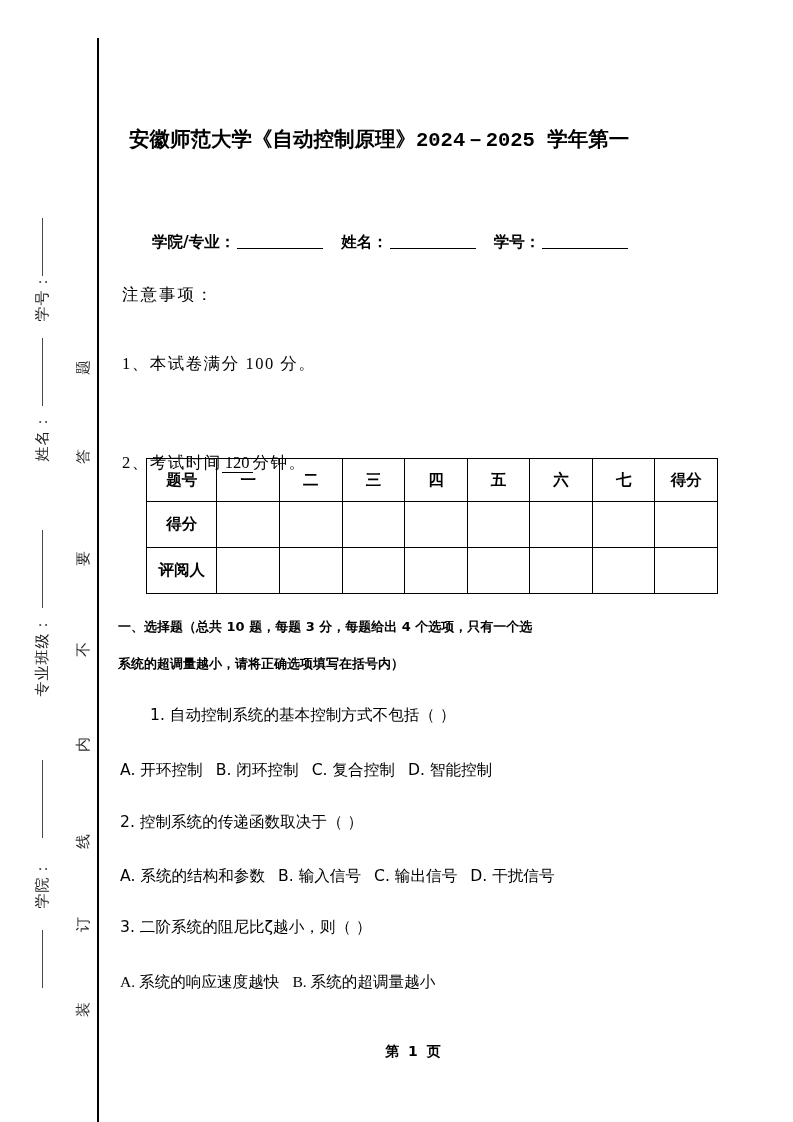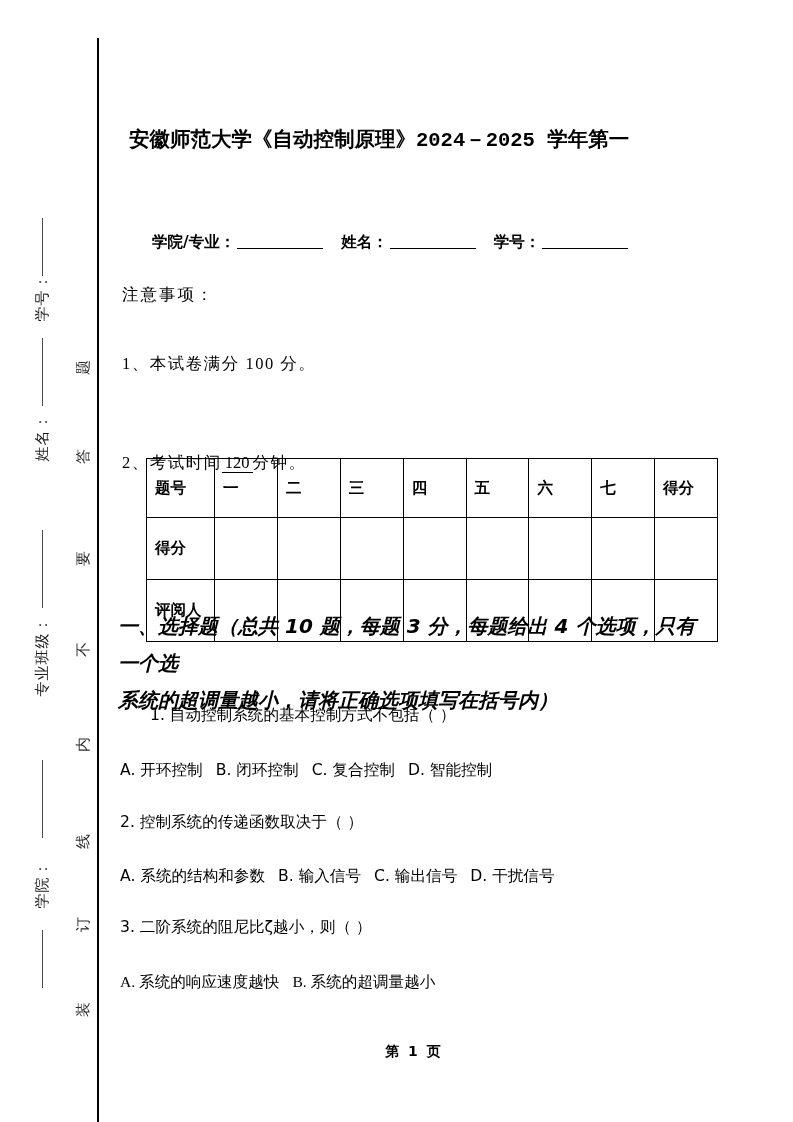--- a/index.html
+++ b/index.html
@@ -128,44 +128,43 @@
   
   #score-table {
     position: absolute;
     left: 28px;
     top: 458px;
     border-collapse: collapse;
     table-layout: fixed;
   }
   #score-table td {
     border: 1.7px solid #000;
-    text-align: left;
+    text-align: center;
     vertical-align: middle;
     font-family: "DejaVu Sans", "Liberation Sans", sans-serif;
     font-weight: bold;
     font-size: 15.5px;
     height: 42px;
     width: 62px;
-    padding: 8px;
+    padding: 0;
   }
   #score-table td.hcol { width: 70px; }
   #score-table tr.r-score td,
   #score-table tr.r-grader td { height: 45px; }
 
   
   .section-head {
     position: absolute;
     left: 0px;
     top: 608px;
     width: 592px;
     font-family: "DejaVu Sans", "Liberation Sans", sans-serif;
     font-weight: bold;
-    font-size: 20px;
+    font-size: 13px;
     line-height: 37px;
-    font-style: italic;
   }
   .q-item {
     position: absolute;
     left: 2px;
     width: 596px;
     font-family: "DejaVu Sans", "Liberation Sans", sans-serif;
     font-size: 15.6px;
     white-space: nowrap;
   }
   .q-opts {

